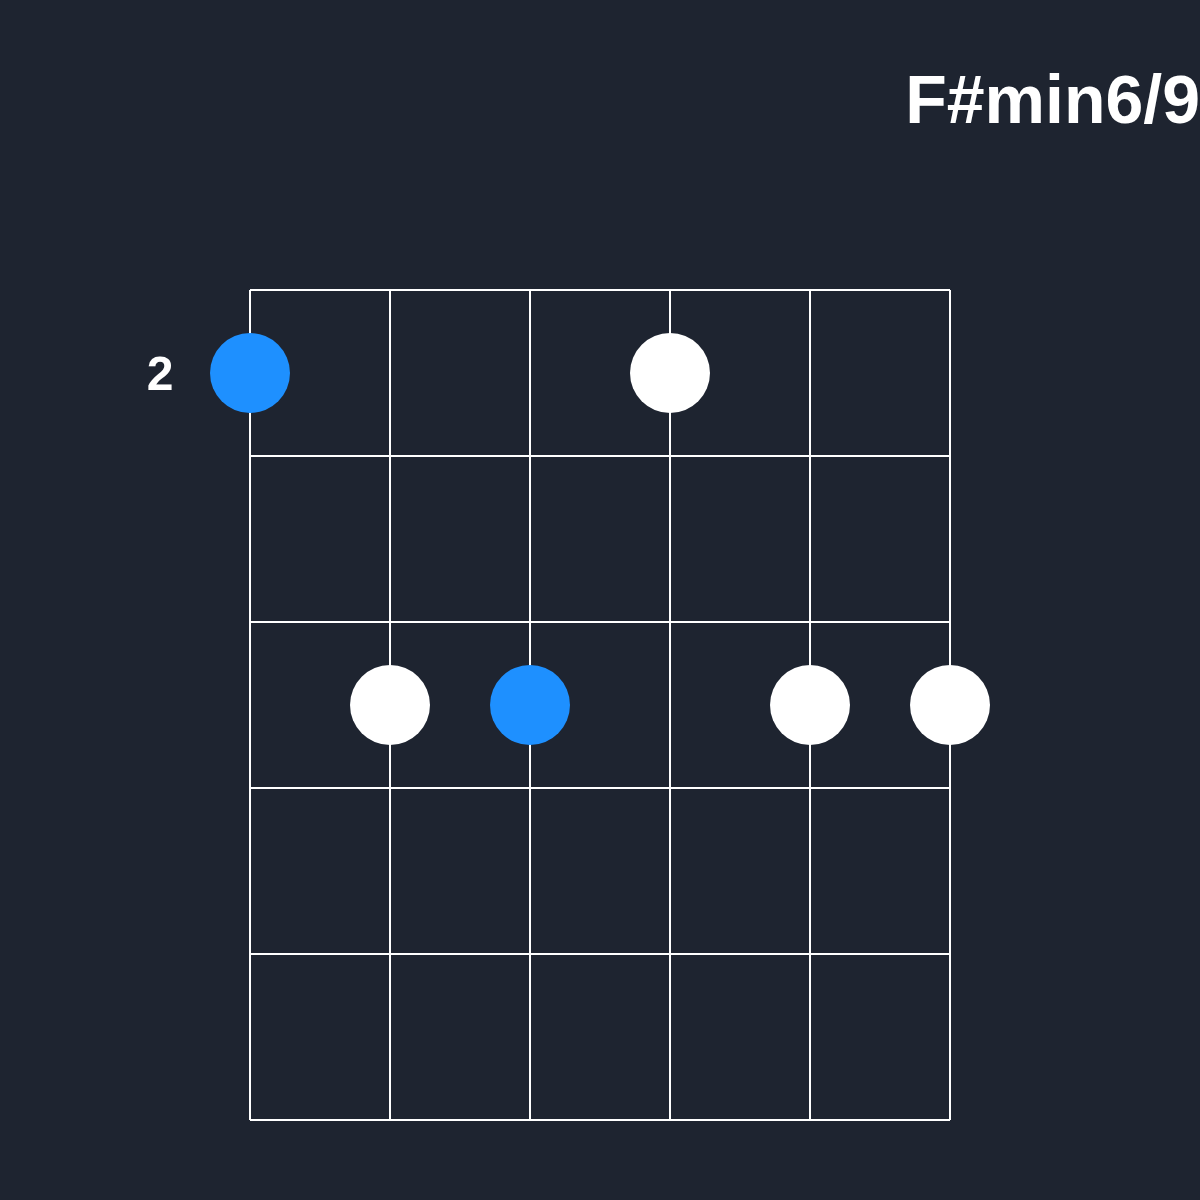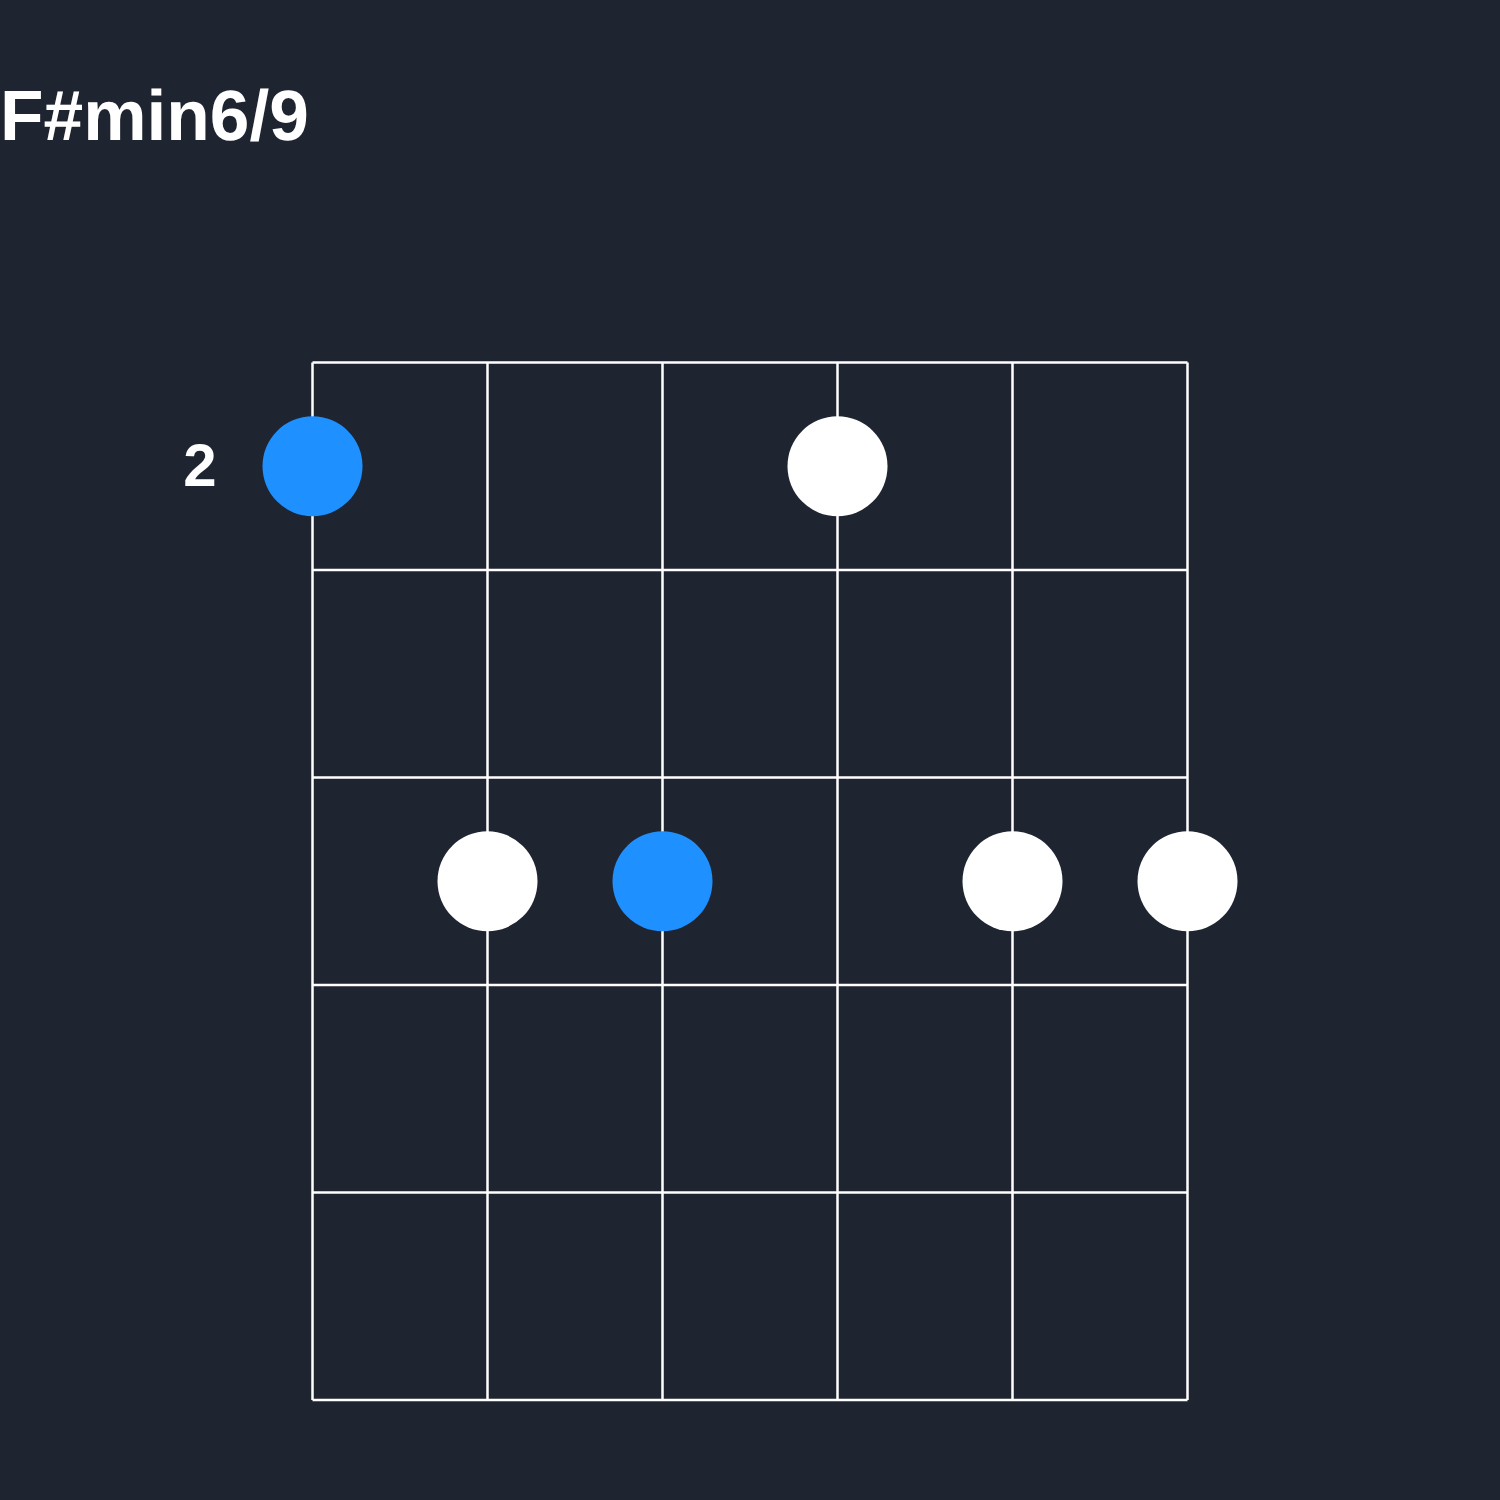--- a/index.html
+++ b/index.html
@@ -13,23 +13,23 @@
     .wrap {
       width: 1200px;
       height: 1200px;
       position: relative;
     }
     .title {
       position: absolute;
       top: 60px;
       left: 0;
       width: 100%;
-      text-align: left;
+      text-align: right;
       color: #ffffff;
-      font-size: 57px;
+      font-size: 68px;
       font-weight: 700;
     }
     .fret-label {
       position: absolute;
       color: #ffffff;
       font-size: 48px;
       font-weight: 700;
       transform: translate(-50%, -50%);
     }
     svg.board {

